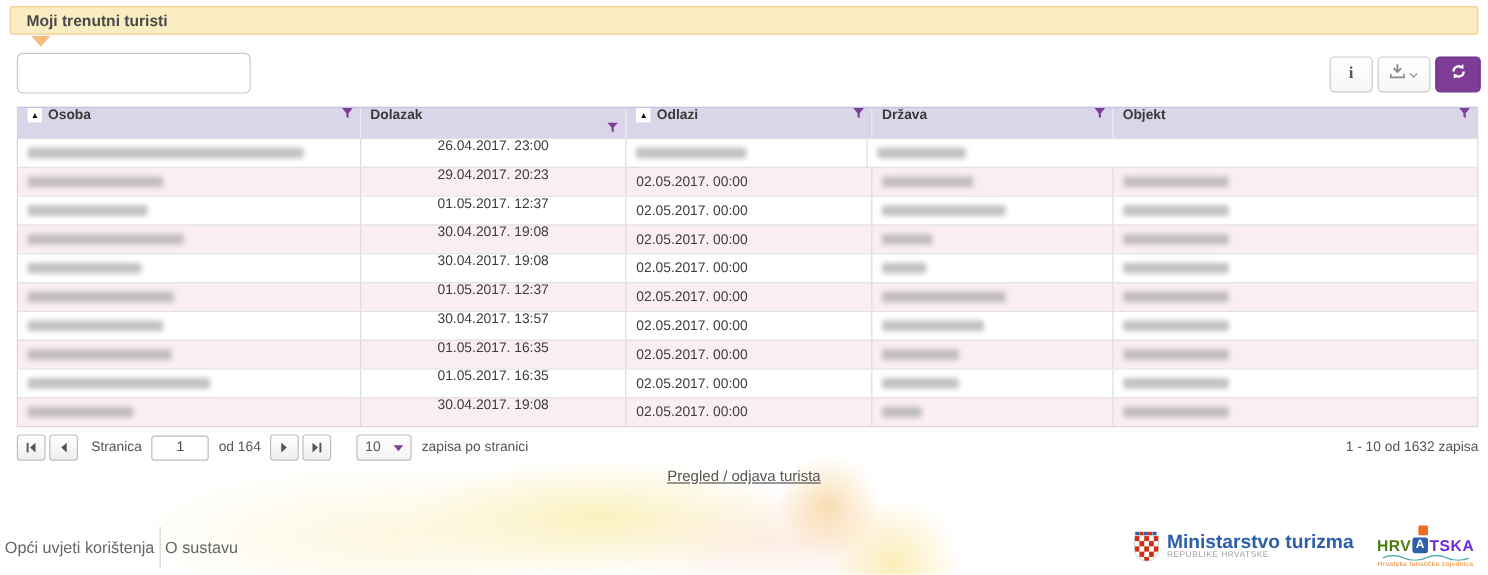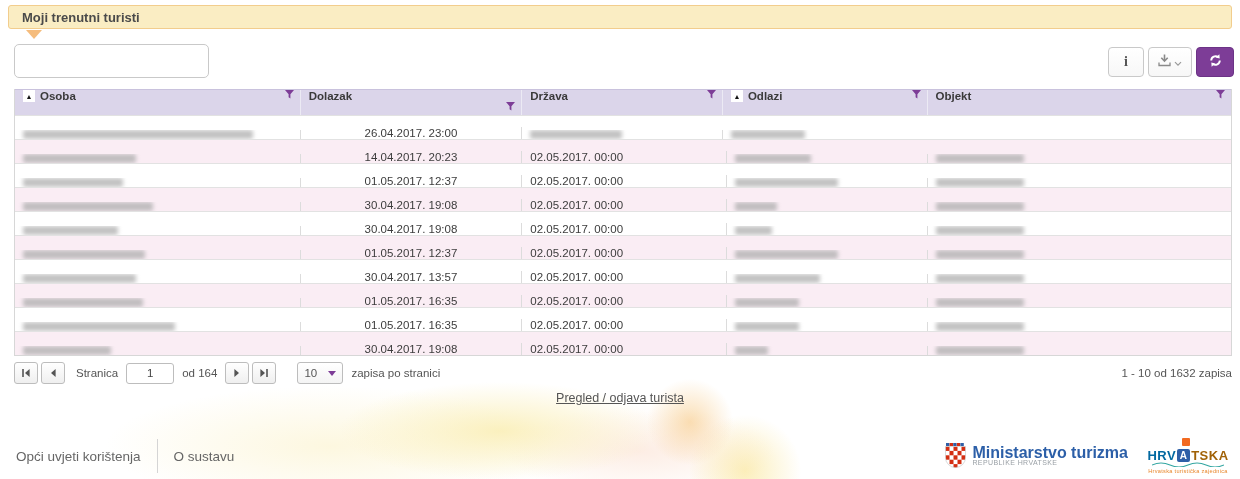--- a/index.html
+++ b/index.html
@@ -47,21 +47,21 @@
   }
   .hcell:last-child{ border-right:none; }
   .hcell .label{ flex:0 0 auto; font-weight:bold; }
   .hcell .filter{ margin-left:auto; display:flex; align-items:center; cursor:pointer; }
   .sort-chip{
     width:12px; height:12px; background:#ffffff; margin-right:5px;
     display:inline-flex; align-items:center; justify-content:center;
     font-size:7px; color:#141414; flex:0 0 auto;
   }
   .c0{ width:23.49%; } .c1{ width:18.23%;flex-direction:column; } .c2{ width:16.83%; } .c3{ width:16.50%; } .c4{ width:24.95%; }
-  .grid-row{ display:flex; height:24px; background:#fff; border-top:1px solid #e2e2e2;align-items:flex-end; }
+  .grid-row{ display:flex; height:24px; background:#fff; border-top:1px solid #e2e2e2; }
   .grid-row:nth-child(even){ background:#faedf4; }
   .cell{
     display:flex; align-items:center; padding:0 8px; color:#3c3c3c;
     border-right:1px solid #dcdcdc; overflow:hidden; white-space:nowrap;
   }
   .cell:last-child{ border-right:none; }
   .redacted{
     display:inline-block; height:9px; border-radius:2px;
     background:#aeaeae; filter:blur(2.2px); opacity:.75;
   }
@@ -102,34 +102,34 @@
       radial-gradient(ellipse 230px 70px at 500px 55px, rgba(250,238,180,.85), rgba(250,238,180,0) 70%),
       radial-gradient(ellipse 180px 60px at 640px 75px, rgba(250,215,195,.45), rgba(250,215,195,0) 75%),
       radial-gradient(ellipse 300px 80px at 330px 70px, rgba(252,244,210,.7), rgba(252,244,210,0) 75%);
   }
   
   .footer{
     position:absolute; left:0; right:0; bottom:0; height:46px; z-index:2;
     display:flex; align-items:center;
   }
   .footer-links{ display:flex; align-items:center; height:100%; }
-  .footer-link{ font-size:13.5px; color:#666; padding:0 16px; cursor:pointer; }
+  .footer-link{ font-size:13.5px; color:#666; padding:0 4px; cursor:pointer; }
   .footer-sep{ width:1px; height:34px; background:#d5d5d5; }
   .logos{ margin-left:auto; display:flex; align-items:center; gap:18px; padding-right:10px; }
   .ministry{ display:flex; align-items:center; gap:6px; }
   .ministry-text .l1{ font-size:16px; font-weight:bold; color:#2c5fa8; line-height:12px; }
   .ministry-text .l2{ font-size:7px; color:#9aa0a6; letter-spacing:.4px; }
   .htz{ position:relative; width:84px; text-align:center; padding-top:8px; }
   .htz-row{ display:inline-flex; align-items:center; font-weight:bold; font-size:13px; letter-spacing:.5px; }
-  .htz-hrv{ color:#0369a1; }
+  .htz-hrv{ color:#4d7c0f; }
   .htz-abox{
     width:13px; height:13px; background:#2e5fa7; border-radius:2px; color:#fff;
     font-size:10px; display:inline-flex; align-items:center; justify-content:center; margin:0 1px;
   }
-  .htz-tska{ color:#a16207; }
+  .htz-tska{ color:#6d28d9; }
   .htz-square{ position:absolute; top:0px; left:36px; width:8px; height:8px; background:#f26a21; border-radius:1px; }
   .htz-sub{ font-size:5.6px; color:#e8862a; letter-spacing:.3px; margin-top:1px; }
   .htz-wave{ display:block; margin:-2px auto 0; }
 </style>
 </head>
 <body>
 
 <div class="decor"></div>
 
 <div class="tab-bar">
@@ -180,37 +180,37 @@
         </span>
     </div>
     <div class="hcell c1">
       <span class="label">Dolazak</span>
       <span class="filter">
           <svg width="9" height="9" viewBox="0 0 9 9">
             <path d="M0 0h9L5.4 4.3V8.6L3.6 7.2V4.3Z" fill="#7d3d97"></path>
           </svg>
         </span>
     </div>
-    <div class="hcell c3">
-      <span class="label">Država</span>
-      <span class="filter">
-          <svg width="9" height="9" viewBox="0 0 9 9">
-            <path d="M0 0h9L5.4 4.3V8.6L3.6 7.2V4.3Z" fill="#7d3d97"></path>
-          </svg>
-        </span>
-    </div>
     <div class="hcell c2">
       <span class="sort-chip">▲</span>
       <span class="label">Odlazi</span>
       <span class="filter">
           <svg width="9" height="9" viewBox="0 0 9 9">
             <path d="M0 0h9L5.4 4.3V8.6L3.6 7.2V4.3Z" fill="#7d3d97"></path>
           </svg>
         </span>
     </div>
+    <div class="hcell c3">
+      <span class="label">Država</span>
+      <span class="filter">
+          <svg width="9" height="9" viewBox="0 0 9 9">
+            <path d="M0 0h9L5.4 4.3V8.6L3.6 7.2V4.3Z" fill="#7d3d97"></path>
+          </svg>
+        </span>
+    </div>
     <div class="hcell c4">
       <span class="label">Objekt</span>
       <span class="filter">
           <svg width="9" height="9" viewBox="0 0 9 9">
             <path d="M0 0h9L5.4 4.3V8.6L3.6 7.2V4.3Z" fill="#7d3d97"></path>
           </svg>
         </span>
     </div>
   </div>
   <div>
@@ -224,21 +224,21 @@
         </div>
     <div class="cell c4">
           <span class="redacted r-objekt" style="width: 74px;"></span>
         </div>
   </div>
 
   <div class="grid-row">
     <div class="cell c0">
           <span class="redacted r-osoba" style="width: 113px;"></span>
         </div>
-    <div class="cell c1 c-dolazak">14.04.2017. 20:23</div>
+    <div class="cell c1 c-dolazak">29.04.2017. 20:23</div>
     <div class="cell c2 c-odlazi">02.05.2017. 00:00</div>
     <div class="cell c3">
           <span class="redacted r-drzava" style="width: 76px;"></span>
         </div>
     <div class="cell c4">
           <span class="redacted r-objekt" style="width: 88px;"></span>
         </div>
   </div>
 
   <div class="grid-row">

